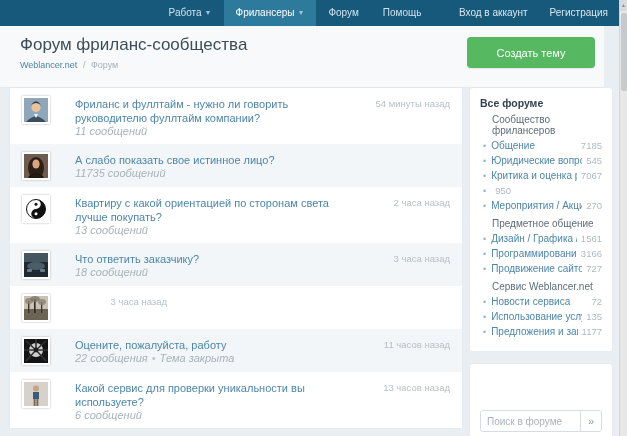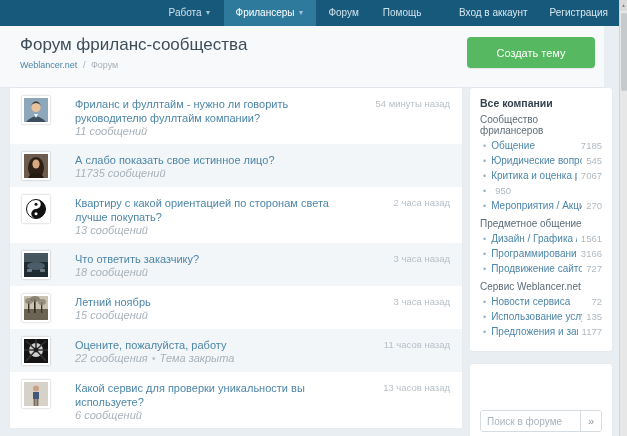--- a/index.html
+++ b/index.html
@@ -35,21 +35,21 @@
   .topic-title{display:block;font-size:11px;line-height:14px;color:#4d86a9;text-decoration:none;max-width:300px;}
   .topic-meta{margin-top:0;font-size:11px;color:#a8b2ba;font-style:italic;}
   .topic-meta .dot{margin:0 4px;color:#b9c2c9;}
   .topic-time{flex:0 0 92px;text-align:right;font-size:9.5px;color:#b6bfc7;padding-top:2px;}
 
   
   .sidebar{position:absolute;left:470px;top:88px;width:142px;}
   .card{background:#fff;border-radius:2px;box-shadow:0 0 1px rgba(0,0,0,.12);padding:9px 10px;}
   .sections-card{padding-bottom:11px;}
   .sidebar-title{font-size:10.5px;font-weight:bold;color:#33424d;margin-bottom:4px;}
-  .section-title{font-size:10px;color:#5d6d79;margin:5px 0 3px 0;}
+  .section-title{font-size:10px;color:#5d6d79;margin:5px 0 3px 12px;}
   .cat-row{display:flex;align-items:baseline;font-size:10px;line-height:13px;margin:1px 0;cursor:pointer;}
   .cat-bullet{color:#8fb4ca;margin:0 5px 0 3px;font-size:9px;}
   .cat-label{color:#4d86a9;text-decoration:none;white-space:nowrap;overflow:hidden;flex:1;}
   .cat-count{color:#b0bac2;font-size:9.5px;margin-left:4px;}
   .search-card{margin-top:13px;padding:12px 10px 10px 10px;}
   .search-row{display:flex;height:22px;border:1px solid #d5dde2;border-radius:3px;background:#fff;overflow:hidden;margin-top:34px;}
   .search-row input{flex:1;border:none;outline:none;padding:0 6px;font-size:10px;color:#5d6d79;font-family:inherit;min-width:0;}
   .search-row input::placeholder{color:#a9b4bc;}
   .search-btn{width:21px;border:none;border-left:1px solid #d5dde2;background:#fff;color:#8a98a3;font-size:11px;cursor:pointer;padding:0;font-family:inherit;}
   .adv-link{display:inline-block;margin-top:9px;font-size:10px;color:#4d86a9;text-decoration:none;cursor:pointer;}
@@ -157,24 +157,20 @@
             <rect width="24" height="24" fill="#c9c2b2"></rect>
             <rect y="13" width="24" height="11" fill="#6b6354"></rect>
             <rect x="4" y="5" width="1.4" height="12" fill="#3a332a"></rect>
             <rect x="10" y="3" width="1.6" height="14" fill="#2f2922"></rect>
             <rect x="17" y="6" width="1.3" height="11" fill="#3a332a"></rect>
             <ellipse cx="5" cy="5" rx="4" ry="3" fill="#8a8274" opacity=".8"></ellipse>
             <ellipse cx="11" cy="3" rx="5" ry="3" fill="#7d7568" opacity=".8"></ellipse>
             <ellipse cx="18" cy="6" rx="4" ry="3" fill="#8a8274" opacity=".8"></ellipse>
           </svg>
         </div>
-        <div class="topic-main">
-          <a class="topic-title">Летний ноябрь</a>
-          <div class="topic-meta"><span>15 сообщений</span></div>
-        </div>
         <div class="topic-time">3 часа назад</div>
       </div>
       <div class="topic-row alt">
         <div class="avatar">
           <svg viewBox="0 0 24 24" xmlns="http://www.w3.org/2000/svg">
             <rect width="24" height="24" fill="#141414"></rect>
             <circle cx="12" cy="11" r="7" fill="#cfcfcf"></circle>
             <path d="M12 11 L2 2 M12 11 L22 2 M12 11 L2 22 M12 11 L22 22 M12 11 L12 0 M12 11 L0 11 M12 11 L24 11" stroke="#333" stroke-width="1.6"></path>
             <circle cx="12" cy="11" r="2.4" fill="#1d1d1d"></circle>
           </svg>
@@ -198,21 +194,21 @@
         <div class="topic-main">
           <a class="topic-title">Какой сервис для проверки уникальности вы используете?</a>
           <div class="topic-meta"><span>6 сообщений</span></div>
         </div>
         <div class="topic-time">13 часов назад</div>
       </div>
     </div>
 
   <aside class="sidebar">
     <div class="card sections-card">
-      <div class="sidebar-title">Все компании</div>
+      <div class="sidebar-title">Все форуме</div>
       <div id="sections">
           <div class="section-title">Сообщество фрилансеров</div>
           <div class="cat-row">
             <span class="cat-bullet">•</span>
             <a class="cat-label">Общение</a>
             <span class="cat-count">7185</span>
           </div>
           <div class="cat-row">
             <span class="cat-bullet">•</span>
             <a class="cat-label">Юридические вопросы</a>

